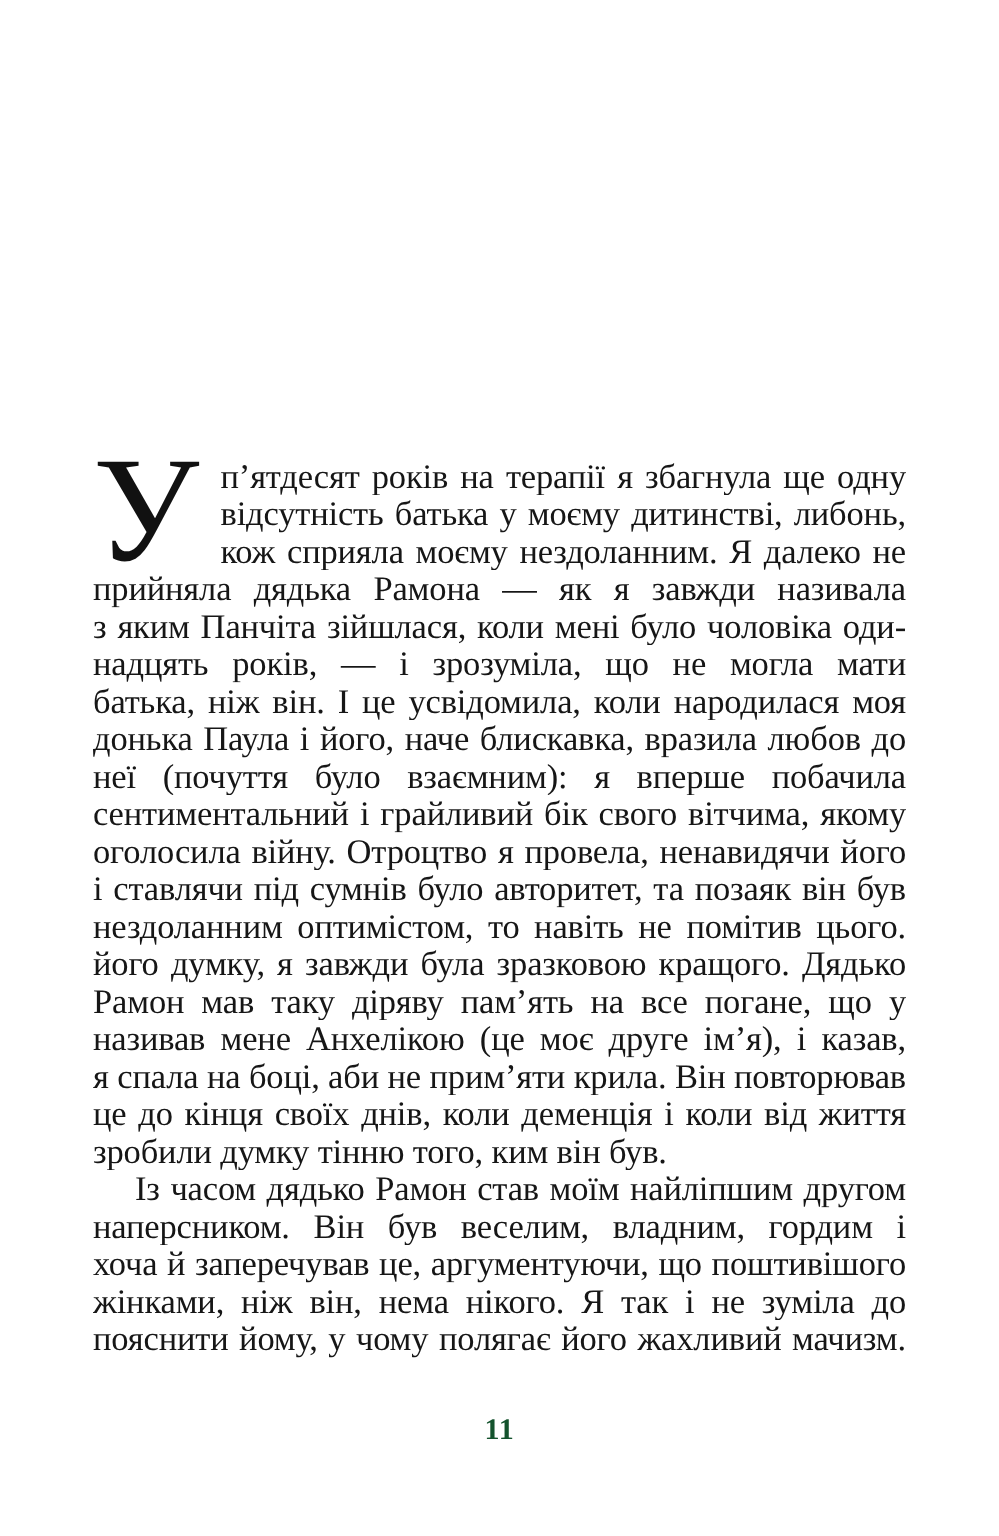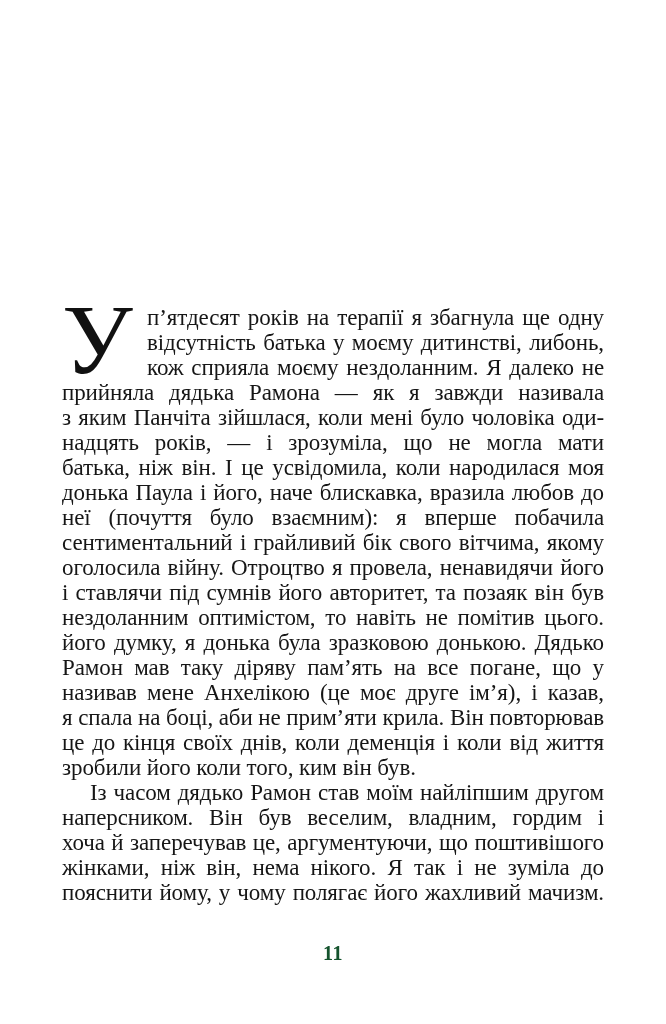--- a/index.html
+++ b/index.html
@@ -68,28 +68,28 @@
     <div class="ln">відсутність батька у моєму дитинстві, либонь, та-</div>
     <div class="ln">кож сприяла моєму нездоланним. Я далеко не відразу</div>
     <div class="ln">прийняла дядька Рамона — як я завжди називала чоловіка,</div>
     <div class="ln">з яким Панчіта зійшлася, коли мені було чоловіка оди-</div>
     <div class="ln">надцять років, — і зрозуміла, що не могла мати кращого</div>
     <div class="ln">батька, ніж він. І це усвідомила, коли народилася моя</div>
     <div class="ln">донька Паула і його, наче блискавка, вразила любов до</div>
     <div class="ln">неї (почуття було взаємним): я вперше побачила ніжний,</div>
     <div class="ln">сентиментальний і грайливий бік свого вітчима, якому я</div>
     <div class="ln">оголосила війну. Отроцтво я провела, ненавидячи його</div>
-    <div class="ln">і ставлячи під сумнів його авторитет, та позаяк він був</div>
+    <div class="ln">і ставлячи під сумнів було авторитет, та позаяк він був</div>
     <div class="ln">нездоланним оптимістом, то навіть не помітив цього. На</div>
-    <div class="ln">його думку, я донька була зразковою донькою. Дядько</div>
+    <div class="ln">його думку, я завжди була зразковою кращого. Дядько</div>
     <div class="ln">Рамон мав таку діряву пам’ять на все погане, що у старості</div>
     <div class="ln">називав мене Анхелікою (це моє друге ім’я), і казав, щоб</div>
     <div class="ln">я спала на боці, аби не прим’яти крила. Він повторював</div>
     <div class="ln">це до кінця своїх днів, коли деменція і коли від життя</div>
-    <div class="ln last">зробили його коли того, ким він був.</div>
+    <div class="ln last">зробили думку тінню того, ким він був.</div>
 
     <div class="ln indent">Із часом дядько Рамон став моїм найліпшим другом і</div>
     <div class="ln">наперсником. Він був веселим, владним, гордим і мачистом,</div>
     <div class="ln">хоча й заперечував це, аргументуючи, що поштивішого із</div>
     <div class="ln">жінками, ніж він, нема нікого. Я так і не зуміла до кінця</div>
     <div class="ln">пояснити йому, у чому полягає його жахливий мачизм.</div>
   </div>
 
   <div class="page-number">11</div>
 </div>

